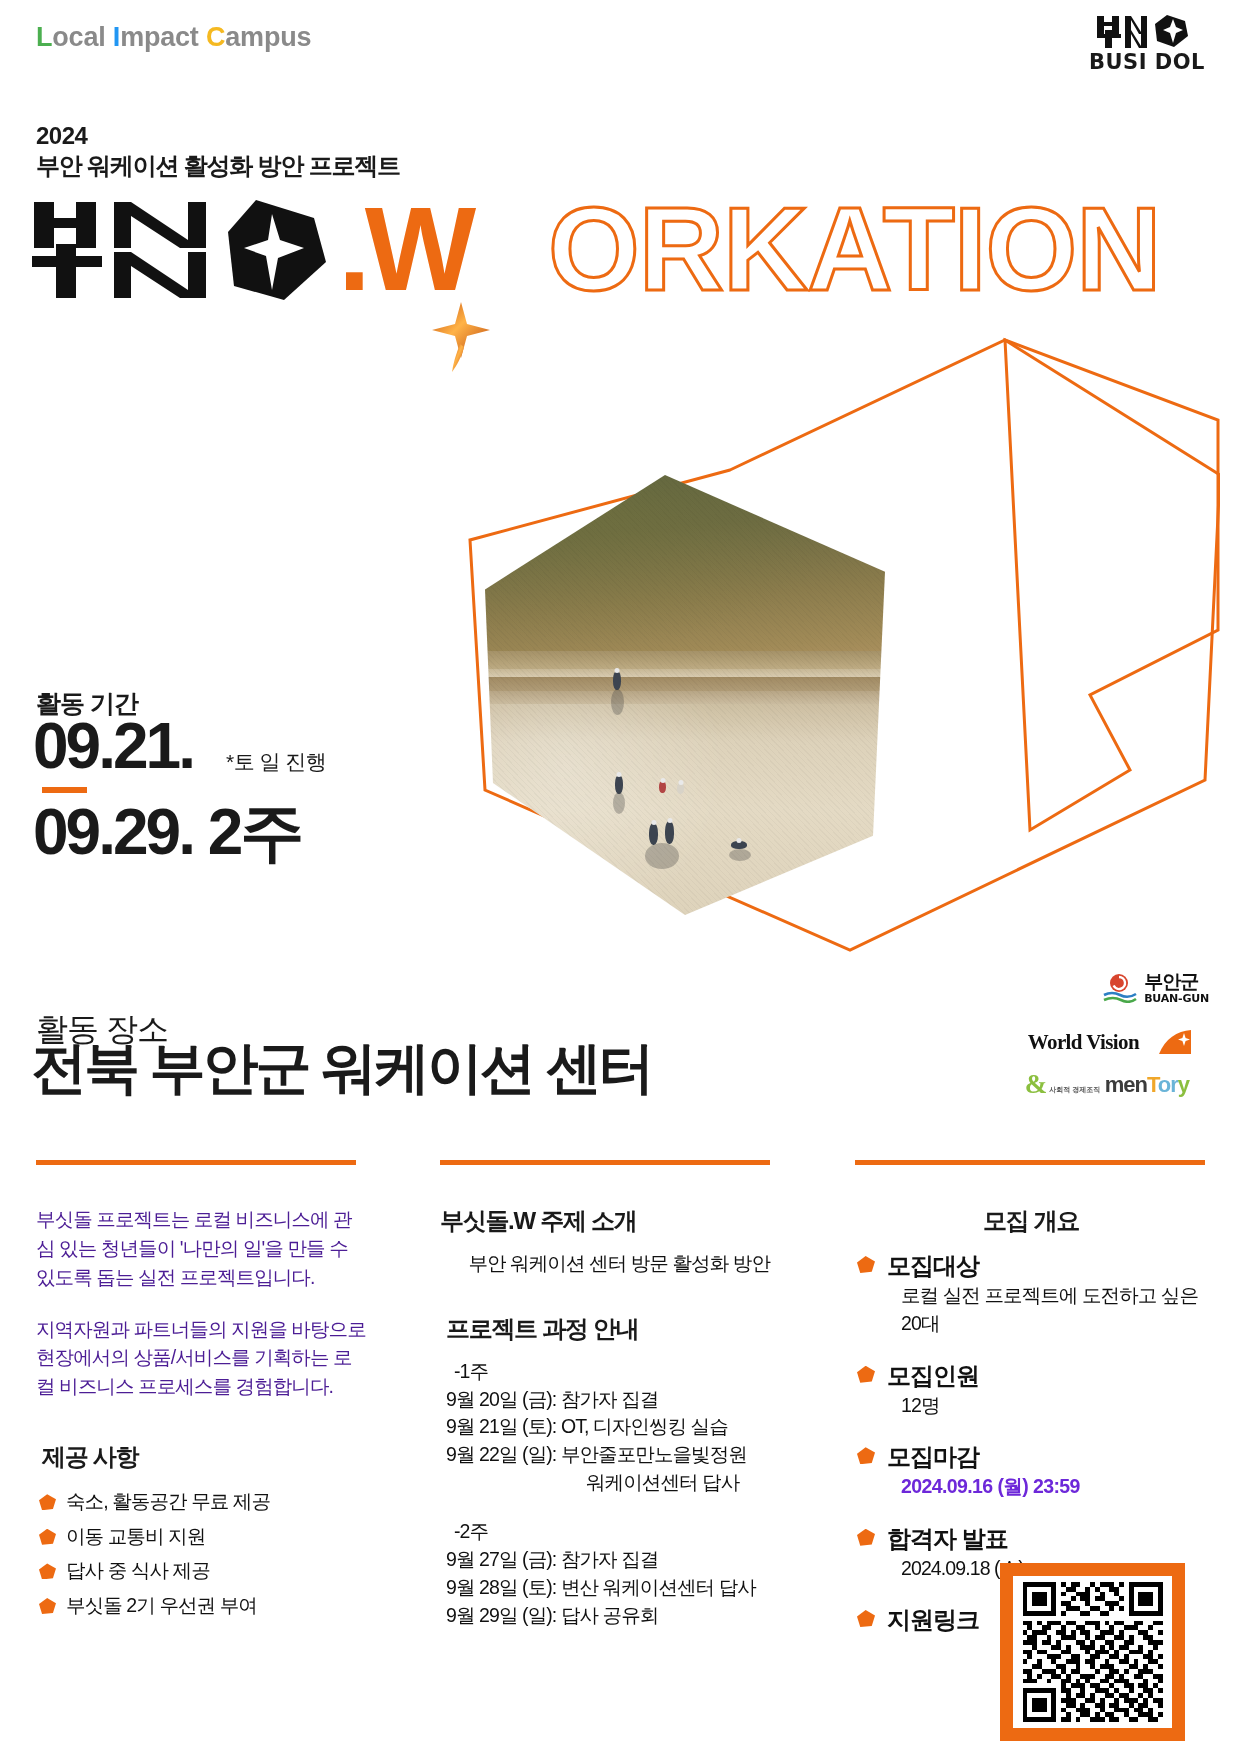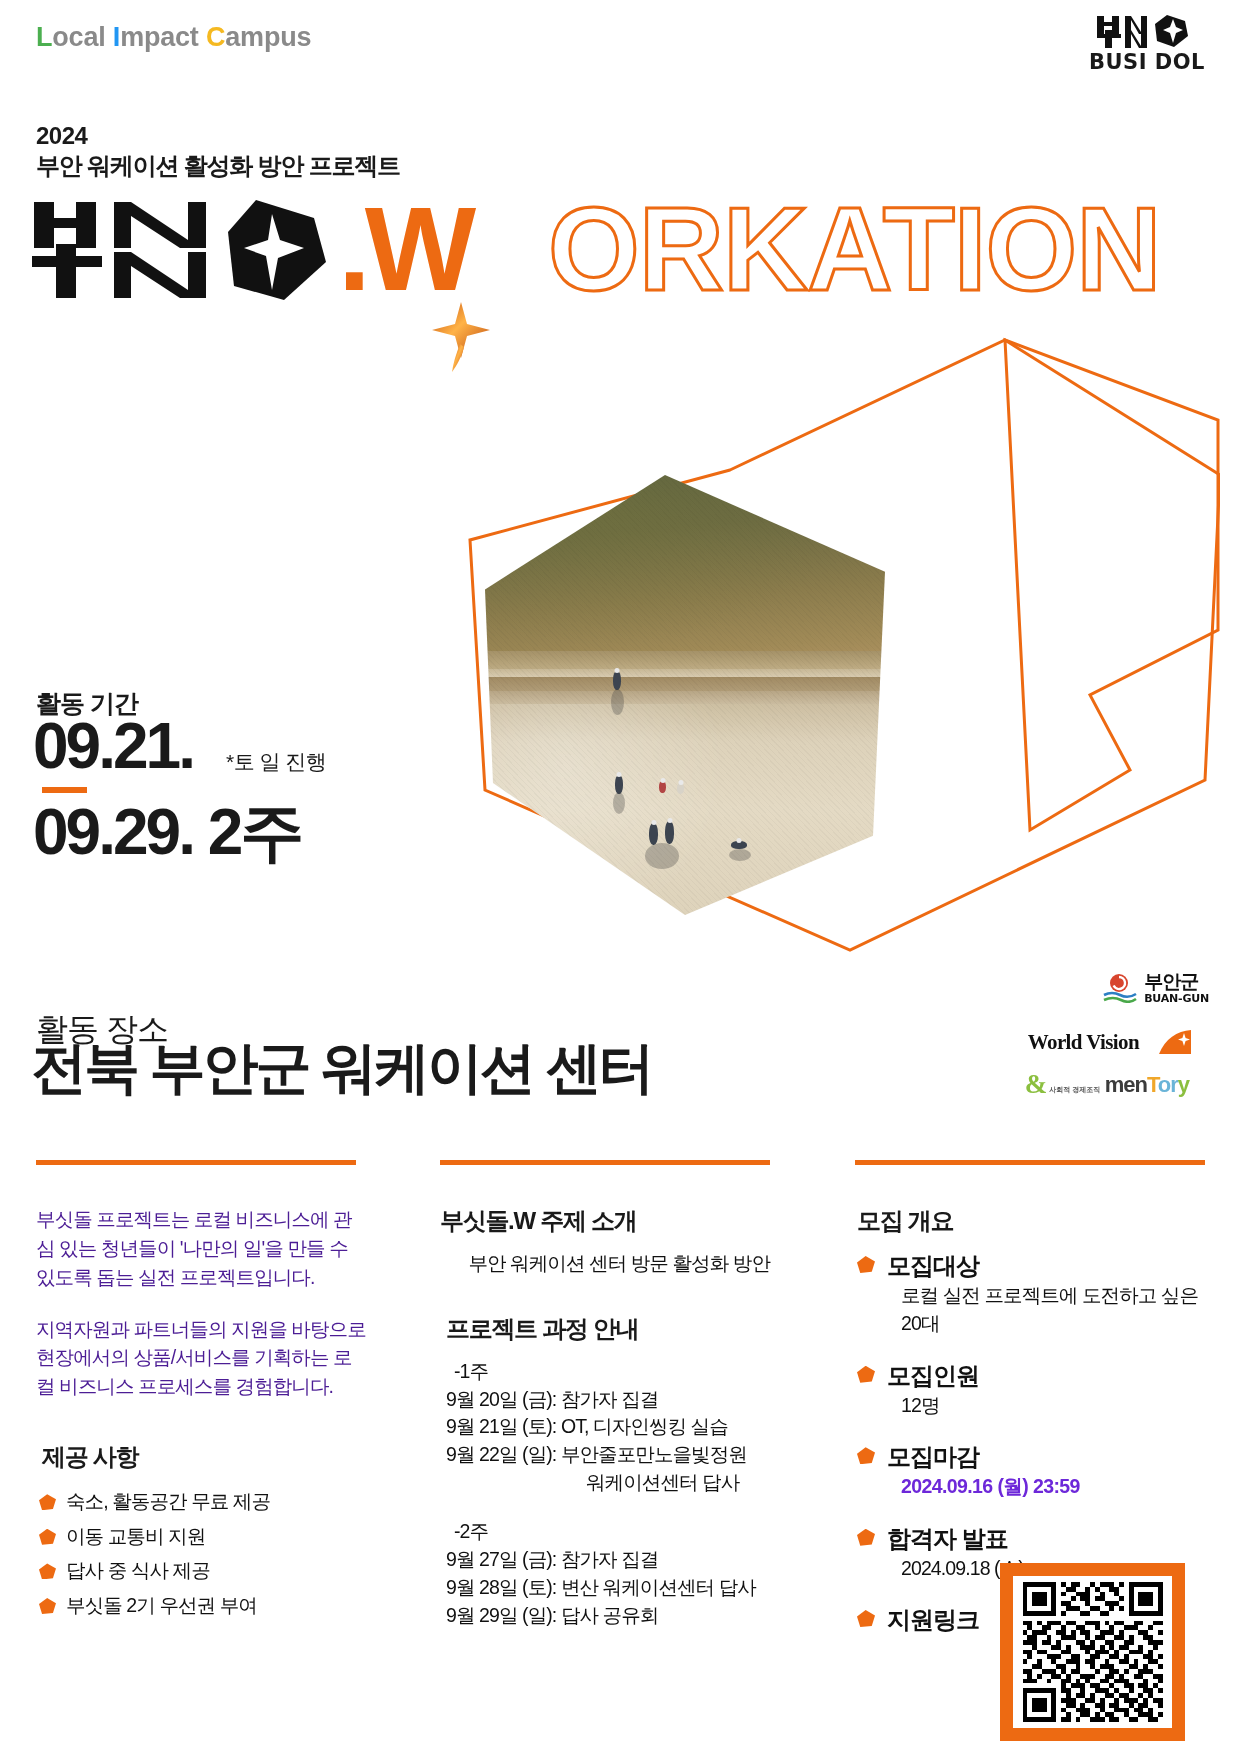--- a/index.html
+++ b/index.html
@@ -183,21 +183,21 @@
   ul.blist { list-style:none; }
   ul.blist li {
     position:relative; padding-left:30px; font-size:19.5px; letter-spacing:-0.9px;
     line-height:1.52; color:#111; margin-bottom:5px;
   }
   ul.blist li::before {
     content:""; position:absolute; left:3px; top:7px; width:17px; height:16px;
     background:#ED6A12;
     clip-path: polygon(48% 0%, 100% 32%, 82% 93%, 18% 100%, 0% 38%);
   }
-  .col-3 .h-sec { margin-left:2px; }
+  .col-3 .h-sec { margin-left:2px;text-align:center; }
   ul.rlist { list-style:none; margin-left:2px; }
   ul.rlist li { position:relative; padding-left:30px; margin-bottom:22px; }
   ul.rlist li::before {
     content:""; position:absolute; left:0px; top:6px; width:18px; height:17px;
     background:#ED6A12;
     clip-path: polygon(48% 0%, 100% 32%, 82% 93%, 18% 100%, 0% 38%);
   }
   ul.rlist .rl-t { font-size:24px; font-weight:700; letter-spacing:-1px; color:#111; line-height:1.3; }
   ul.rlist .rl-v { font-size:19.5px; letter-spacing:-0.9px; color:#111; margin-left:14px; line-height:1.45; }
   ul.rlist .rl-v.hot { color:#6d28d9; font-weight:800; letter-spacing:-0.6px; }

